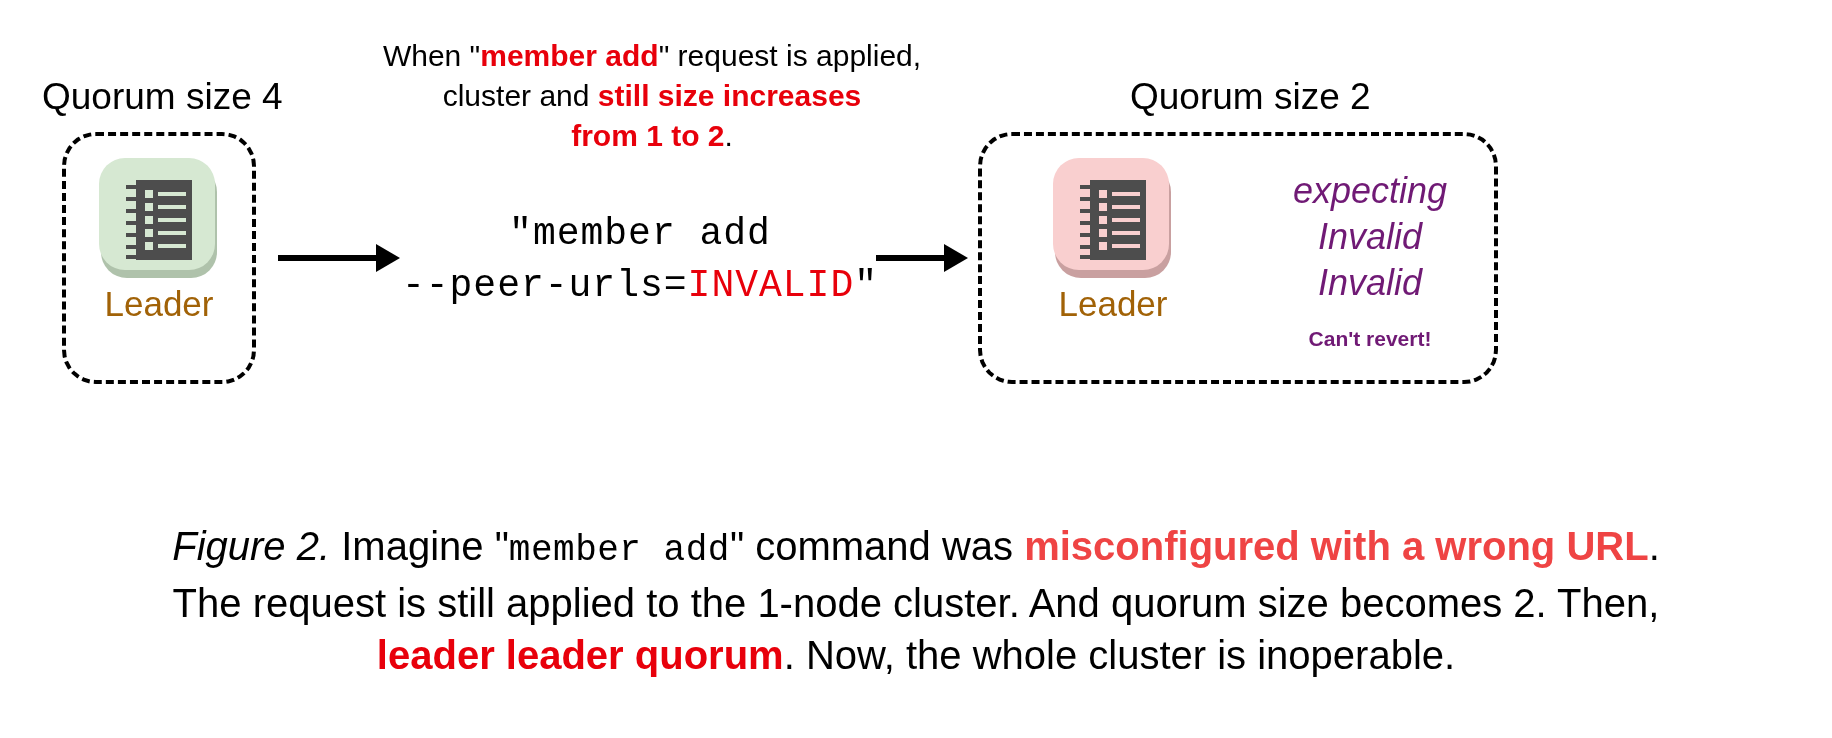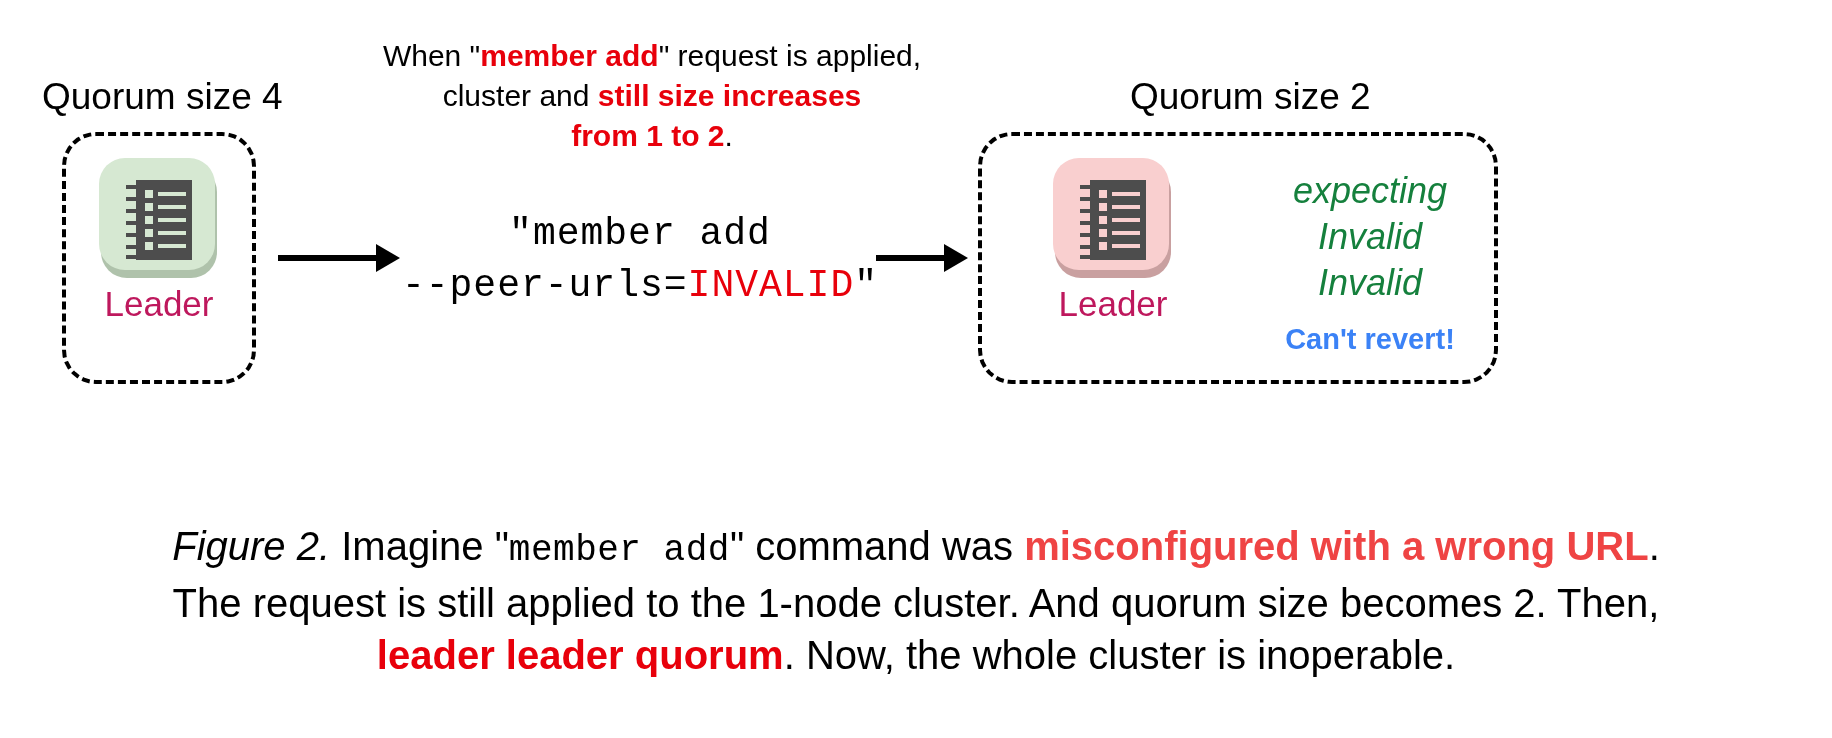--- a/index.html
+++ b/index.html
@@ -132,21 +132,21 @@
     left: 32px;
     width: 28px;
     height: 4px;
   }
   .ink-green { background: #D6E8D2; }
   .ink-pink  { background: #F9CFCF; }
 
   .node-label {
     font-size: 35px;
     line-height: 40px;
-    color: #be185d;
+    color: #a16207;
   }
 
   
   .arrow {
     position: absolute;
     height: 28px;
   }
   .arrow .shaft {
     position: absolute;
     left: 0;
@@ -201,30 +201,30 @@
     position: absolute;
     left: 1250px;
     top: 168px;
     width: 240px;
     text-align: center;
   }
   .status-line {
     font-style: italic;
     font-size: 36px;
     line-height: 46px;
-    color: #15803d;
+    color: #701a75;
     white-space: nowrap;
   }
   #status-warning {
     margin-top: 16px;
-    font-size: 29px;
+    font-size: 21px;
     line-height: 34px;
     font-weight: bold;
     font-style: normal;
-    color: #3b82f6;
+    color: #701a75;
     white-space: nowrap;
   }
 
   
   #figure-caption {
     position: absolute;
     left: 36px;
     top: 520px;
     width: 1760px;
     text-align: center;

